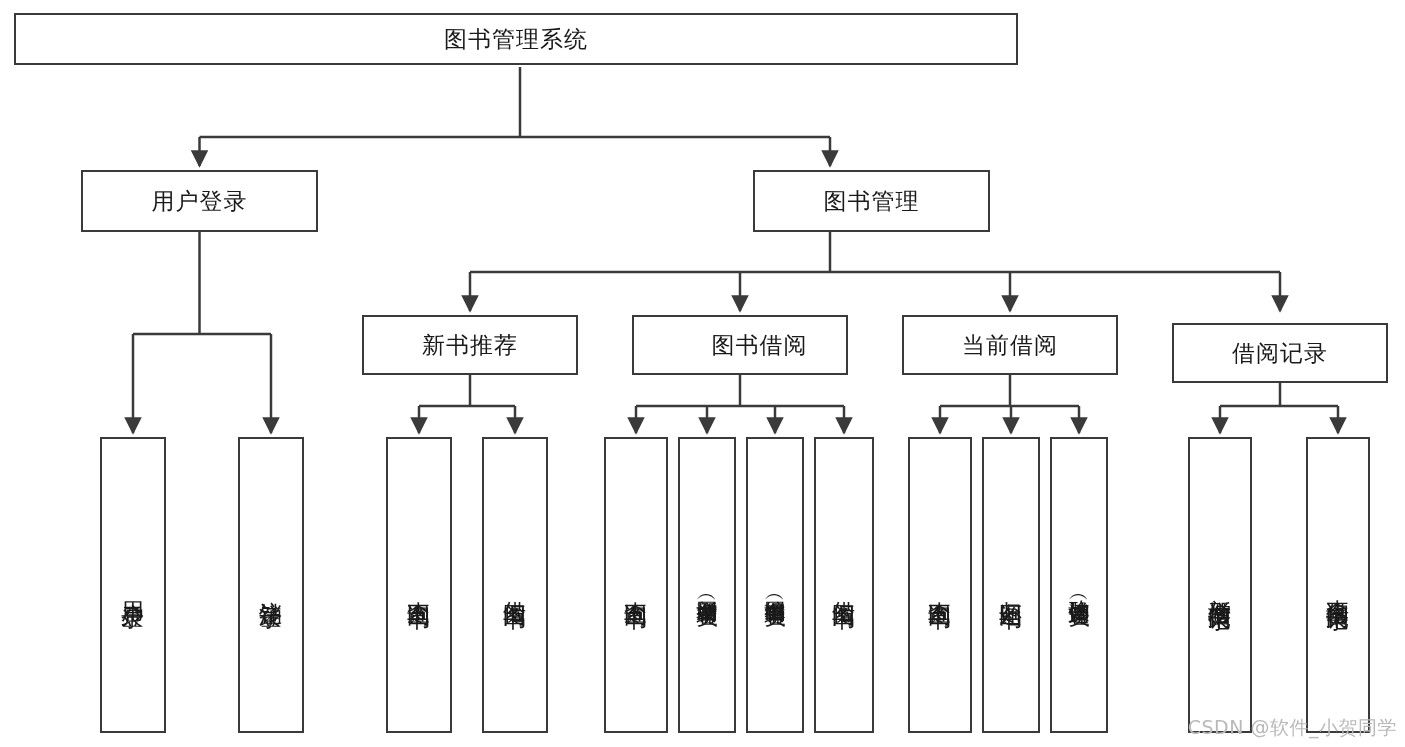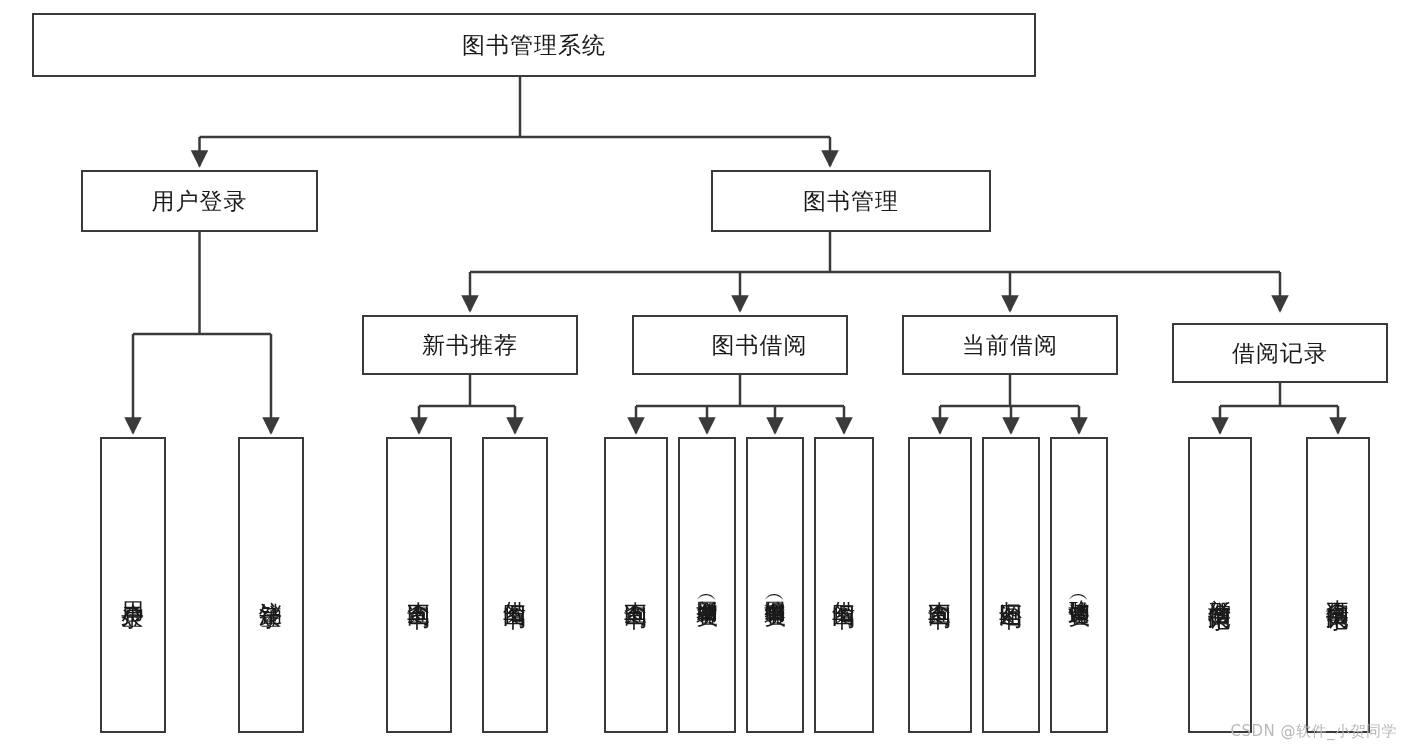--- a/index.html
+++ b/index.html
@@ -53,21 +53,21 @@
   .node.vert .label {
     writing-mode: vertical-rl;
     text-orientation: upright;
     display: block;
     white-space: nowrap;
   }
   .watermark {
     position: absolute;
     right: 8px;
     bottom: 6px;
-    font-size: 15px;
+    font-size: 19px;
     color: #b9b9b9;
     white-space: nowrap;
     letter-spacing: 0.5px;
     text-align: center;
   }
 </style>
 </head>
 <body>
 
 <div id="diagram-root">
@@ -115,28 +115,28 @@
       <path d="M 1011 406 L 1011 433" marker-end="url(#arrow)"></path>
       <path d="M 1079 406 L 1079 433" marker-end="url(#arrow)"></path>
 
       <path d="M 1280 375 L 1280 406"></path>
       <path d="M 1220 406 L 1338 406"></path>
       <path d="M 1220 406 L 1220 433" marker-end="url(#arrow)"></path>
       <path d="M 1338 406 L 1338 433" marker-end="url(#arrow)"></path>
     </g>
   </svg>
 
-  <div class="node horiz" id="node-root" style="left: 32px; top: 13px; width: 1004px; height: 64px; font-family: Liberation Serif, serif;">
+  <div class="node horiz" id="node-root" style="left: 14px; top: 13px; width: 1004px; height: 52px; font-family: Liberation Serif, serif;">
     <span class="label">图书管理系统</span>
   </div>
 
   <div class="node horiz" id="node-l2-0" style="left: 81px; top: 170px; width: 237px; height: 62px;">
     <span class="label">用户登录</span>
   </div>
-  <div class="node horiz" id="node-l2-1" style="left: 711px; top: 170px; width: 280px; height: 62px; align-items: center;">
+  <div class="node horiz" id="node-l2-1" style="left: 753px; top: 170px; width: 237px; height: 62px; align-items: center;">
     <span class="label">图书管理</span>
   </div>
 
   <div class="node horiz" id="node-l3-0" style="left: 362px; top: 315px; width: 216px; height: 60px; justify-content: center;">
     <span class="label">新书推荐</span>
   </div>
   <div class="node horiz" id="node-l3-1" style="left: 632px; top: 315px; width: 216px; height: 60px; padding-left: 39px;">
     <span class="label">图书借阅</span>
   </div>
   <div class="node horiz" id="node-l3-2" style="left: 902px; top: 315px; width: 216px; height: 60px; text-align: right;">

